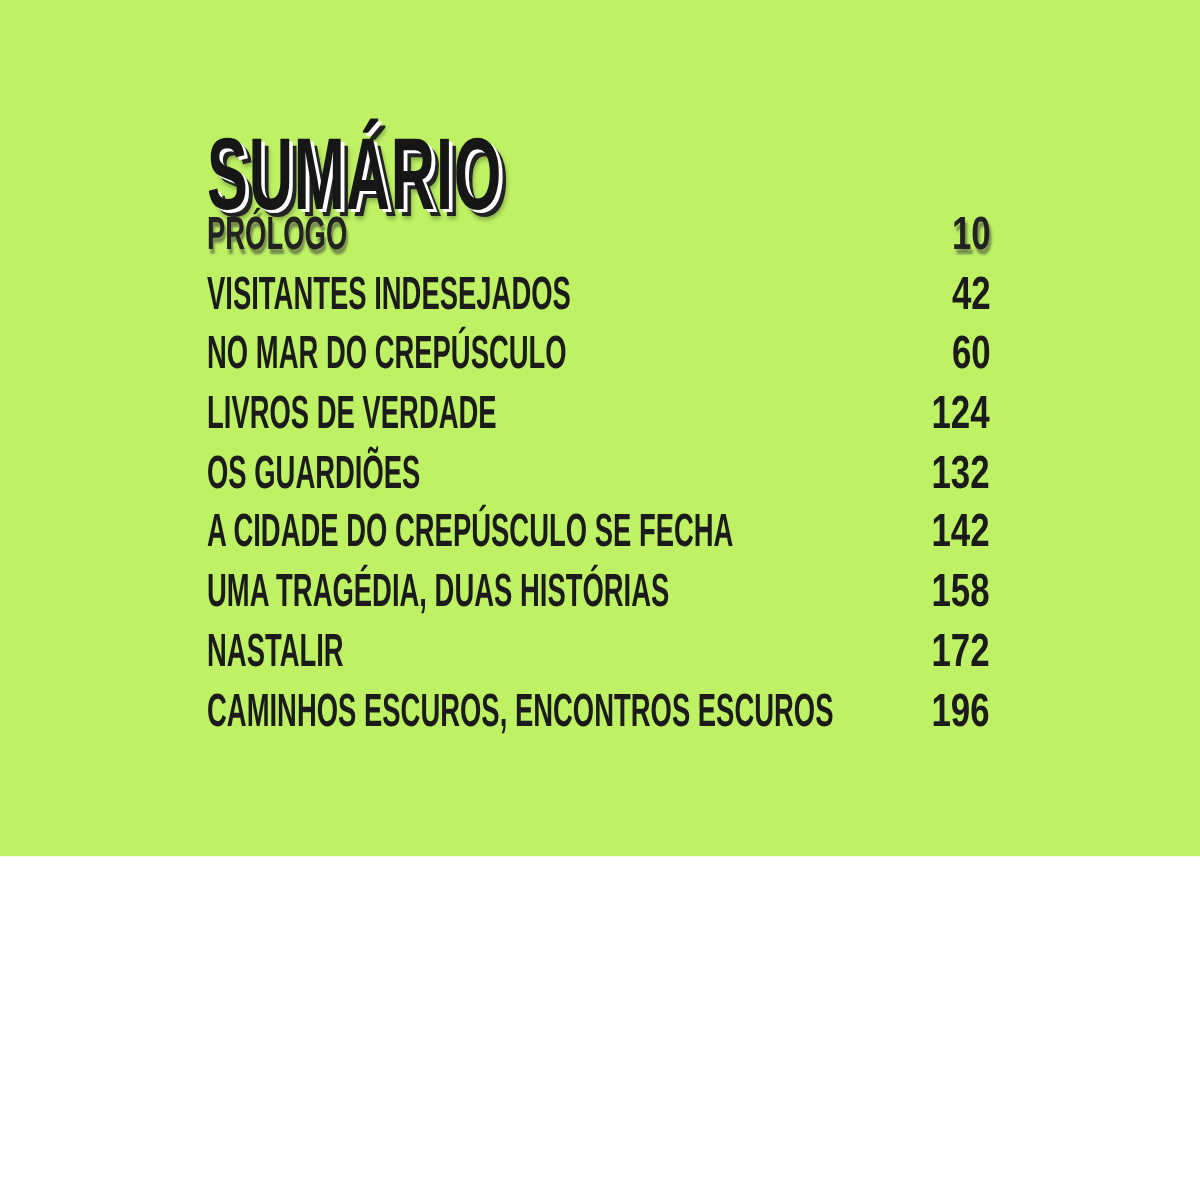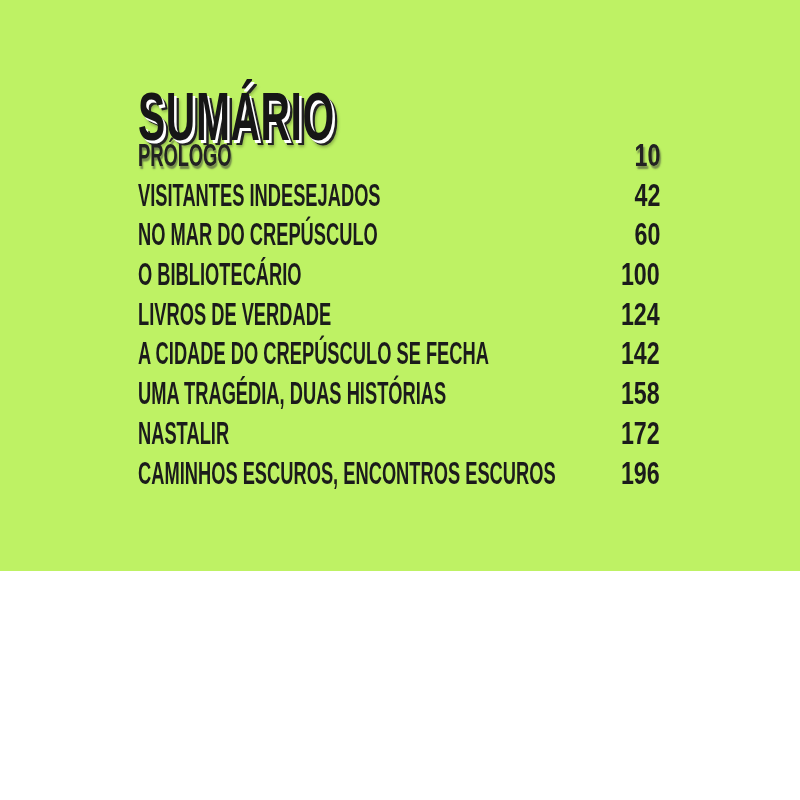--- a/index.html
+++ b/index.html
@@ -93,31 +93,31 @@
 
 
 
     <div class="toc-row">
       <span class="toc-label">NO MAR DO CREPÚSCULO</span>
       <span class="toc-page">60</span>
     </div>
 
 
 
-    <div class="toc-row">
-      <span class="toc-label">O BIBLIOTECÁRIO</span>
-      <span class="toc-page">100</span>
-    </div>
 
 
     <div class="toc-row">
       <span class="toc-label">LIVROS DE VERDADE</span>
       <span class="toc-page">124</span>
     </div>
 
+    <div class="toc-row">
+      <span class="toc-label">OS GUARDIÕES</span>
+      <span class="toc-page">132</span>
+    </div>
 
     <div class="toc-row">
       <span class="toc-label">A CIDADE DO CREPÚSCULO SE FECHA</span>
       <span class="toc-page">142</span>
     </div>
 
     <div class="toc-row">
       <span class="toc-label">UMA TRAGÉDIA, DUAS HISTÓRIAS</span>
       <span class="toc-page">158</span>
     </div>

